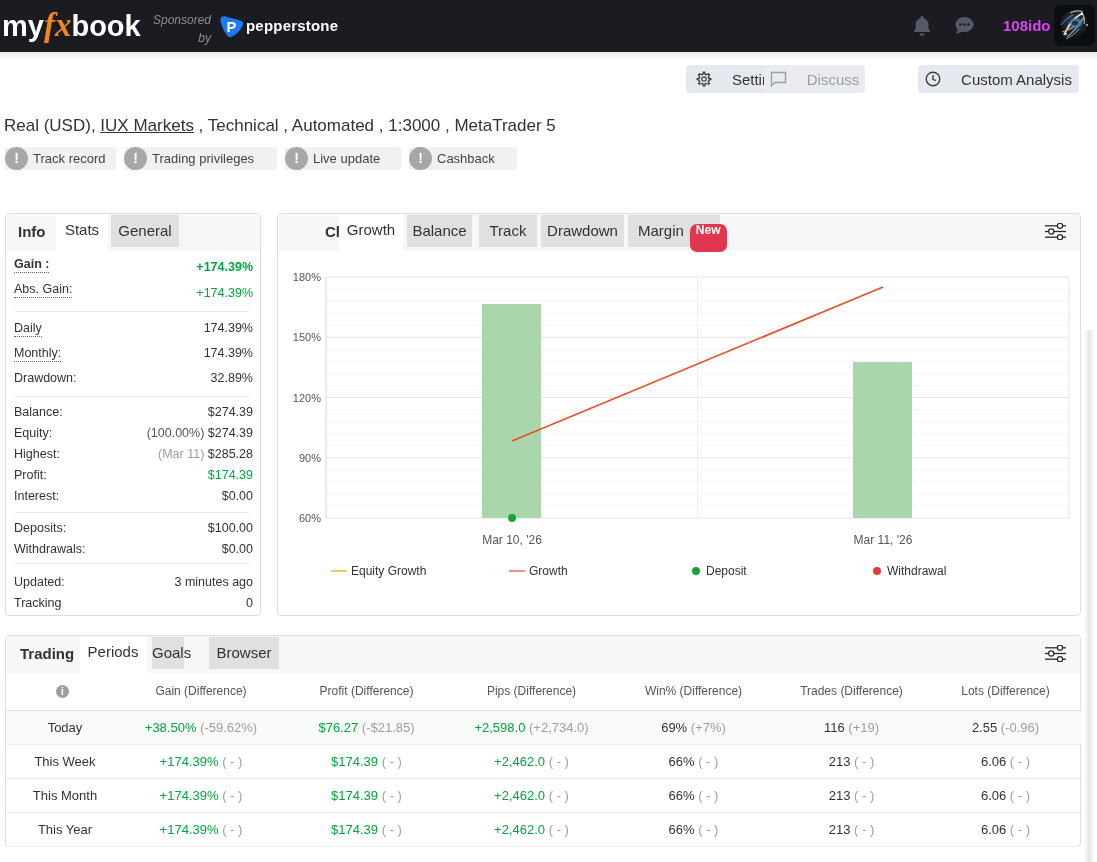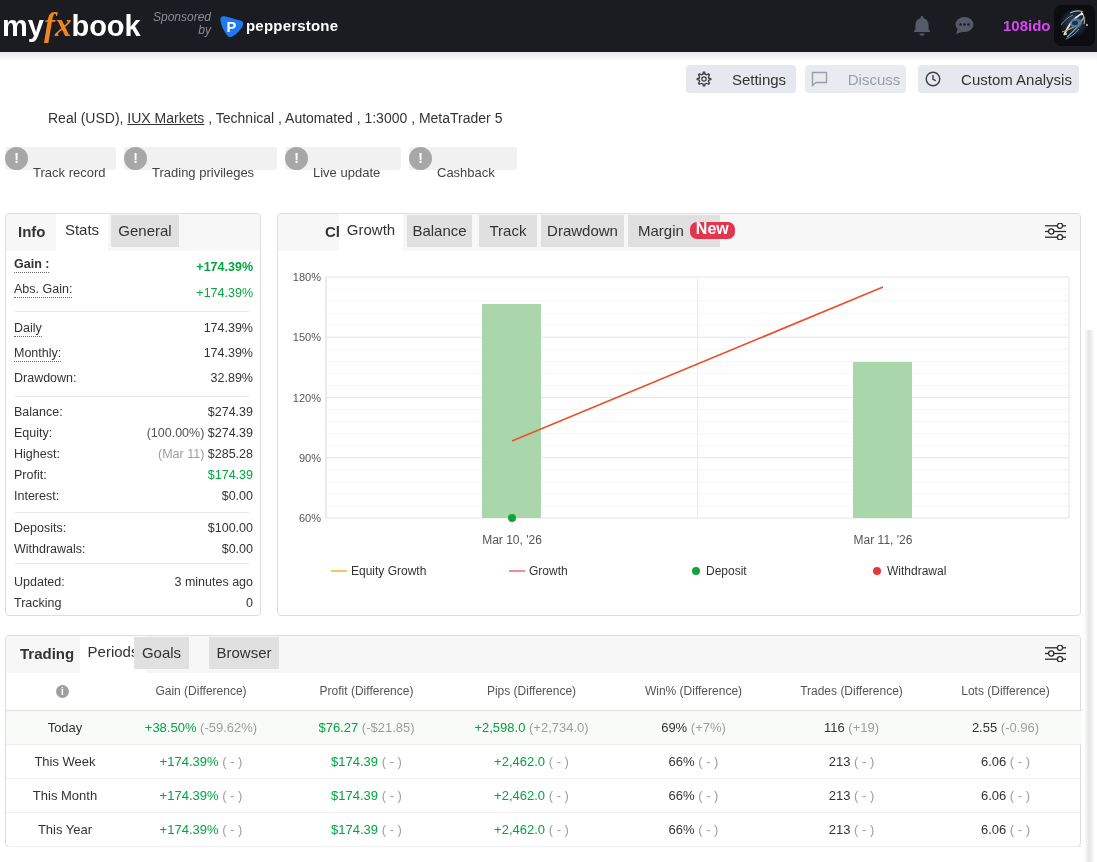--- a/index.html
+++ b/index.html
@@ -4,35 +4,35 @@
 <style>
 * { margin:0; padding:0; box-sizing:border-box; }
 html,body { background:#fff; }
 body { font-family:"Liberation Sans", sans-serif; }
 #root { position:relative; width:1097px; height:862px; overflow:hidden; background:#fff; }
 
 
 #nav { position:absolute; left:0; top:0; width:1097px; height:52px; background:#1a1c22; }
 #nav .logo { position:absolute; left:2px; top:7px; font-size:29px; font-weight:bold; color:#fff; letter-spacing:0px; }
 #nav .logo .fx { color:#f0861d; font-style:italic; font-family:"Liberation Serif", serif; font-weight:bold; font-size:33px; }
-#spon { position:absolute; left:148px; top:11px; width:63px; text-align:right; color:#8a8d93; font-style:italic; font-size:12px; line-height:13px; }
+#spon { position:absolute; left:148px; top:11px; width:63px; text-align:right; color:#8a8d93; font-style:italic; font-size:12px; line-height:18px; }
 #pep { position:absolute; left:218px; top:14px; width:26px; height:24px; }
 #pepname { position:absolute; left:246px; top:17px; color:#fff; font-size:15px; font-weight:bold; letter-spacing:0.2px; }
 #nav .uname { position:absolute; left:1003px; top:17px; color:#d946ef; font-size:15px; font-weight:bold; }
 #avatar { position:absolute; left:1054px; top:5px; width:41px; height:41px; border-radius:7px; overflow:hidden; }
 
 
 #title { position:absolute; left:4px; top:67px; font-size:23px; font-weight:bold; color:#333; }
 .hbtn { position:absolute; top:65px; height:28px; background:#e5e8ee; border-radius:4px; font-size:15px; color:#333; display:flex; align-items:center; justify-content:center; gap:20px; }
 #btn-discuss { color:#999ea6; background:#e9ebf0; }
-#subtitle { position:absolute; left:4px; top:110px; font-size:14px; color:#333;margin-left:44px; }
+#subtitle { position:absolute; left:4px; top:116px; font-size:17px; color:#333; }
 #subtitle a { color:#333; }
 .badge { position:absolute; top:147px; height:23px; background:#f1f1f1; border-radius:3px; font-size:13px; color:#444; }
 .badge .circ { position:absolute; left:0px; top:0px; width:23px; height:23px; background:#a7a7a7; border-radius:50%; color:#fff; font-weight:bold; text-align:center; line-height:23px; font-size:14px; }
-.badge .btxt { position:absolute; left:28px; top:18px; white-space:nowrap; }
+.badge .btxt { position:absolute; left:28px; top:4px; white-space:nowrap; }
 
 
 .card { position:absolute; background:#fff; border:1px solid #ddd; border-radius:4px; }
 #card-info  { left:5px;  top:213px; width:256px; height:403px; }
 #card-chart { left:277px; top:213px; width:804px; height:403px; }
 #card-table { left:5px;  top:635px; width:1076px; height:212px; }
 .tabstrip { position:absolute; left:0; top:0; right:0; height:37px; background:#f7f7f7; border-radius:4px 4px 0 0; }
 .tabtitle { position:absolute; font-weight:bold; font-size:15px; color:#333; top:9px; }
 .tab { position:absolute; top:1px; height:32px; font-size:15px; color:#333; text-align:center; line-height:32px; background:#e0e0e0; white-space:nowrap; }
 .tab.sel { background:#fff; height:37px; top:0px; }
@@ -102,21 +102,21 @@
     </div>
   </div>
 
   <div style="position:absolute;left:0;top:52px;width:1097px;height:9px;background:linear-gradient(#e7e7e7,#ffffff);"></div>
   <div class="hbtn" id="btn-settings" style="left:686px;width:110px;">
     <svg width="16" height="16" viewBox="0 0 16 16">
         <path d="M8 5.2 A2.8 2.8 0 1 0 8 10.8 A2.8 2.8 0 1 0 8 5.2 M8 6.4 A1.6 1.6 0 1 1 8 9.6 A1.6 1.6 0 1 1 8 6.4 Z M6.8 0.5 L9.2 0.5 L9.6 2.5 L10.8 3 L12.7 2 L14.3 3.8 L13.2 5.5 L13.6 6.7 L15.5 7.2 L15.5 9 L13.6 9.5 L13.2 10.7 L14.3 12.4 L12.7 14 L10.8 13.1 L9.6 13.6 L9.2 15.5 L6.8 15.5 L6.4 13.6 L5.2 13.1 L3.3 14 L1.7 12.4 L2.8 10.7 L2.4 9.5 L0.5 9 L0.5 7.2 L2.4 6.7 L2.8 5.5 L1.7 3.8 L3.3 2 L5.2 3 L6.4 2.5 Z M8 2 L7.6 3.7 L5.6 4.5 L4 3.7 L3.5 4.3 L4.4 5.9 L3.6 7.9 L2 8.1 L2.8 8.4 L3.6 8.4 L4.4 10.4 L3.5 12 L4 12.6 L5.6 11.8 L7.6 12.6 L8 14.3 L8.4 12.6 L10.4 11.8 L12 12.6 L12.5 12 L11.6 10.4 L12.4 8.4 L14 8.1 L12.4 7.9 L11.6 5.9 L12.5 4.3 L12 3.7 L10.4 4.5 L8.4 3.7 Z" fill="#3c4043" fill-rule="evenodd"></path>
       </svg>
     <span>Settings</span>
   </div>
-  <div class="hbtn" id="btn-discuss" style="left:805px;width:101px;">
+  <div class="hbtn" id="btn-discuss" style="left:764px;width:101px;">
     <svg width="17" height="16" viewBox="0 0 17 16">
         <path d="M1.5 1.5 L15.5 1.5 L15.5 11.5 L5 11.5 L1.5 14.5 Z" fill="none" stroke="#999ea6" stroke-width="1.4"></path>
       </svg>
     <span>Discuss</span>
   </div>
   <div class="hbtn" id="btn-custom" style="left:918px;width:161px;">
     <svg width="16" height="16" viewBox="0 0 16 16">
         <circle cx="8" cy="8" r="6.8" fill="none" stroke="#3c4043" stroke-width="1.4"></circle>
         <path d="M8 4 L8 8.3 L10.8 9.6" fill="none" stroke="#3c4043" stroke-width="1.4"></path>
       </svg>
@@ -208,21 +208,21 @@
       </div>
   </div>
 
   <div class="card" id="card-chart">
     <div class="tabstrip"></div>
     <div class="tabtitle" style="left:15px;margin-left:32px;">Chart</div>
     <div class="tab sel" style="left:61px;width:64px;">Growth</div>
     <div class="tab" style="left:129px;width:65px;">Balance</div>
     <div class="tab" style="left:201px;width:58px;">Track</div>
     <div class="tab" style="left:263px;width:83px;">Drawdown</div>
-    <div class="tab" style="left:350px;width:92px;text-align:left;padding-left:10px;">Margin<span style="display:inline-block;background:#e2364e;color:#fff;font-size:16px;font-weight:bold;line-height:13px;height:17px;border-radius:7px;padding:0 6px;position:relative;top:-2px;margin-left:6px;">New</span></div>
+    <div class="tab" style="left:350px;width:92px;text-align:left;padding-left:10px;">Margin<span style="display:inline-block;background:#e2364e;color:#fff;font-size:12px;font-weight:bold;line-height:13px;height:28px;border-radius:7px;padding:0 6px;position:relative;top:-2px;margin-left:6px;">New</span></div>
     <svg style="position:absolute;right:14px;top:9px;" width="21" height="17" viewBox="0 0 21 17">
       <g stroke="#2b2b2b" stroke-width="1.3" fill="#fff">
         <line x1="0" y1="2.8" x2="21" y2="2.8"></line>
           <circle cx="15" cy="2.8" r="2.6"></circle>
         <line x1="0" y1="8.5" x2="21" y2="8.5"></line>
           <circle cx="6.2" cy="8.5" r="2.6"></circle>
         <line x1="0" y1="14.2" x2="21" y2="14.2"></line>
           <circle cx="15" cy="14.2" r="2.6"></circle>
       </g>
     </svg>
@@ -270,21 +270,21 @@
       <text x="428" y="324" font-size="12" fill="#333" text-anchor="start">Deposit</text>
       <circle cx="599" cy="320" r="4" fill="#e53935"></circle>
       <text x="609" y="324" font-size="12" fill="#333" text-anchor="start">Withdrawal</text>
     </svg>
   </div>
 
   <div class="card" id="card-table">
     <div class="tabstrip"></div>
     <div class="tabtitle" style="left:14px;">Trading</div>
     <div class="tab sel" style="left:74px;width:66px;">Periods</div>
-    <div class="tab" style="left:128px;width:55px;">Goals</div>
+    <div class="tab" style="left:146px;width:32px;">Goals</div>
     <div class="tab" style="left:203px;width:70px;">Browser</div>
     <svg style="position:absolute;right:14px;top:9px;" width="21" height="17" viewBox="0 0 21 17">
       <g stroke="#2b2b2b" stroke-width="1.3" fill="#fff">
         <line x1="0" y1="2.8" x2="21" y2="2.8"></line>
           <circle cx="15" cy="2.8" r="2.6"></circle>
         <line x1="0" y1="8.5" x2="21" y2="8.5"></line>
           <circle cx="6.2" cy="8.5" r="2.6"></circle>
         <line x1="0" y1="14.2" x2="21" y2="14.2"></line>
           <circle cx="15" cy="14.2" r="2.6"></circle>
       </g>

